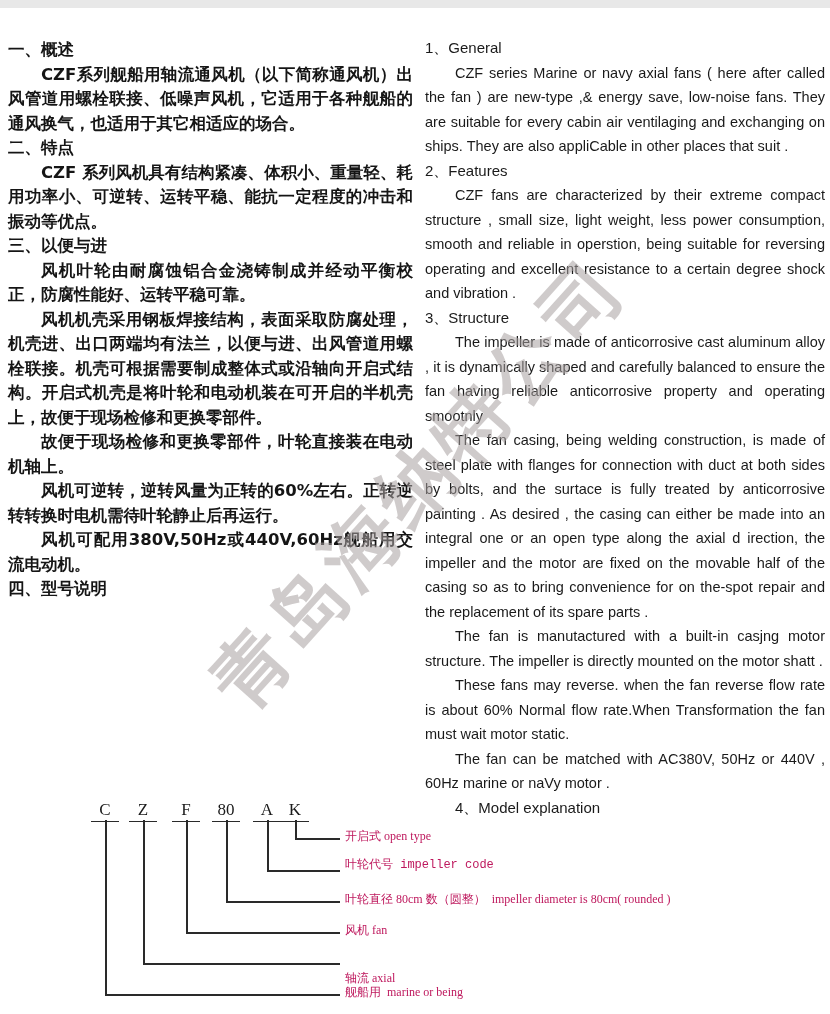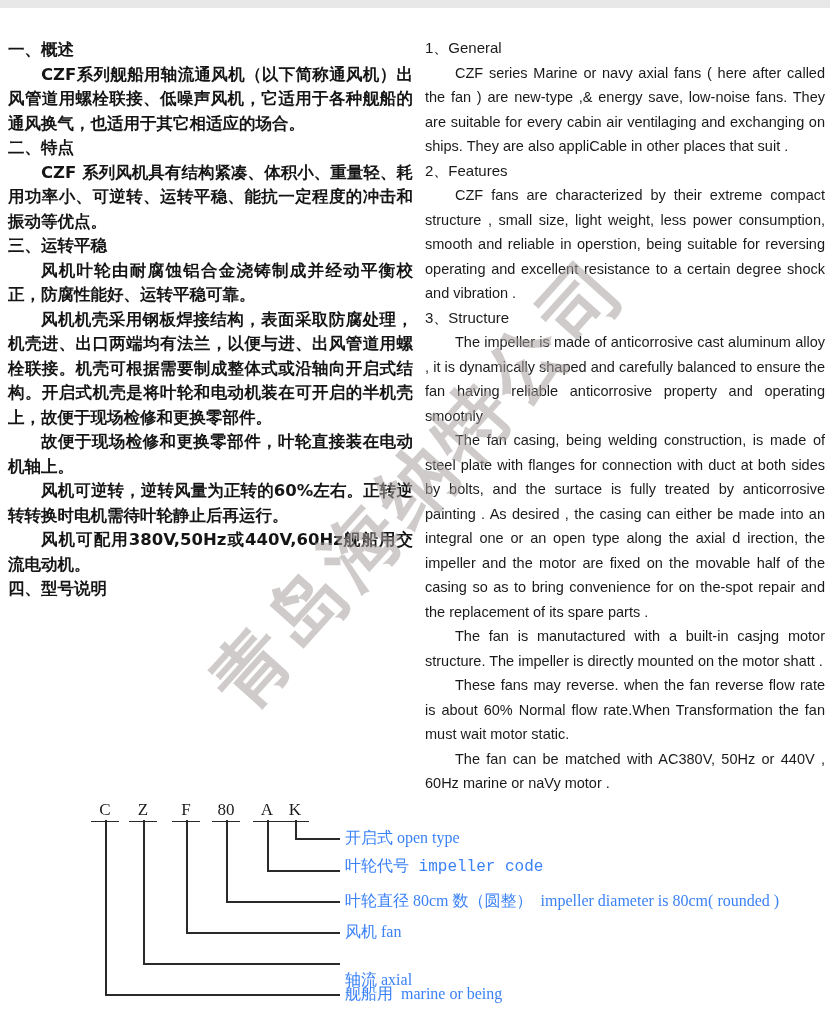--- a/index.html
+++ b/index.html
@@ -118,62 +118,63 @@
   .hl-1 { top: 40px;  left: 295px; width: 45px; }
   .hl-2 { top: 72px;  left: 267px; width: 73px; }
   .hl-3 { top: 103px; left: 226px; width: 114px; }
   .hl-4 { top: 134px; left: 186px; width: 154px; }
   .hl-5 { top: 165px; left: 143px; width: 197px; }
   .hl-6 { top: 196px; left: 105px; width: 235px; }
 
   .diag-label {
     position: absolute;
     left: 345px;
-    font-size: 16px;
-    color: #3b82f6;
+    font-size: 12px;
+    color: #be185d;
     white-space: pre;
     font-family: "Liberation Serif", serif;
   }
   .lb-1 { top: 30px; }
   .lb-2 { top: 58px; font-family: Liberation Mono, monospace; }
   .lb-3 { top: 93px; }
   .lb-4 { top: 124px; }
   .lb-5 { top: 172px; }
   .lb-6 { top: 186px; }
 </style>
 </head>
 <body>
 
 <div class="page">
 
   <div class="col-cn">
     <h3 class="cn-h1">一、概述</h3>
     <p class="cn-p1">CZF系列舰船用轴流通风机（以下简称通风机）出风管道用螺栓联接、低噪声风机，它适用于各种舰船的通风换气，也适用于其它相适应的场合。</p>
     <h3 class="cn-h2">二、特点</h3>
     <p class="cn-p2">CZF 系列风机具有结构紧凑、体积小、重量轻、耗用功率小、可逆转、运转平稳、能抗一定程度的冲击和振动等优点。</p>
-    <h3 class="cn-h3">三、运转平稳</h3>
+    <h3 class="cn-h3">三、以便与进</h3>
     <p class="cn-p3">风机叶轮由耐腐蚀铝合金浇铸制成并经动平衡校正，防腐性能好、运转平稳可靠。</p>
     <p class="cn-p4">风机机壳采用钢板焊接结构，表面采取防腐处理，机壳进、出口两端均有法兰，以便与进、出风管道用螺栓联接。机壳可根据需要制成整体式或沿轴向开启式结构。开启式机壳是将叶轮和电动机装在可开启的半机壳上，故便于现场检修和更换零部件。</p>
     <p class="cn-p5">故便于现场检修和更换零部件，叶轮直接装在电动机轴上。</p>
     <p class="cn-p6">风机可逆转，逆转风量为正转的60%左右。正转逆转转换时电机需待叶轮静止后再运行。</p>
     <p class="cn-p7">风机可配用380V,50Hz或440V,60Hz舰船用交流电动机。</p>
     <h3 class="cn-h4">四、型号说明</h3>
   </div>
 
   <div class="col-en">
     <h3 class="en-h1">1、General</h3>
     <p class="en-p1">CZF series Marine or navy axial fans ( here after called the fan ) are new-type ,&amp; energy save, low-noise fans. They are suitable for every cabin air ventilaging and exchanging on ships. They are also appliCable in other places that suit .</p>
     <h3 class="en-h2">2、Features</h3>
     <p class="en-p2">CZF fans are characterized by their extreme compact structure , small  size, light weight, less power consumption, smooth and reliable in operstion, being suitable for reversing operating and excellent resistance to a certain degree shock and vibration .</p>
     <h3 class="en-h3">3、Structure</h3>
     <p class="en-p3">The impeller is made of anticorrosive cast aluminum alloy , it is dynamically shaped and carefully balanced to ensure the fan having reliable anticorrosive property and operating smootnly</p>
     <p class="en-p4">The fan casing, being welding construction, is made of steel plate with flanges for connection with duct at both sides by bolts, and the surtace is fully treated by anticorrosive painting . As desired , the casing can either be made into an integral one or an open type along the axial d irection, the impeller and the motor are fixed on the movable half of the casing so as to bring convenience for on the-spot repair and the replacement of its spare parts .</p>
     <p class="en-p5">The fan is manutactured with a built-in casjng motor structure. The impeller is directly mounted on the motor shatt .</p>
     <p class="en-p6">These fans may reverse. when the fan reverse flow rate is about 60% Normal flow rate.When Transformation the fan must wait motor static.</p>
     <p class="en-p7">The fan can be matched with AC380V, 50Hz or 440V , 60Hz marine or naVy motor .</p>
+    <h3 class="en-h4">4、Model explanation</h3>
   </div>
 
   <div class="watermark">青岛海纳特公司</div>
 
   <div class="diagram">
     <div class="dletter dl-c">C</div>
     <div class="dletter dl-z">Z</div>
     <div class="dletter dl-f">F</div>
     <div class="dletter dl-80">80</div>
     <div class="dletter dl-a">A</div>

